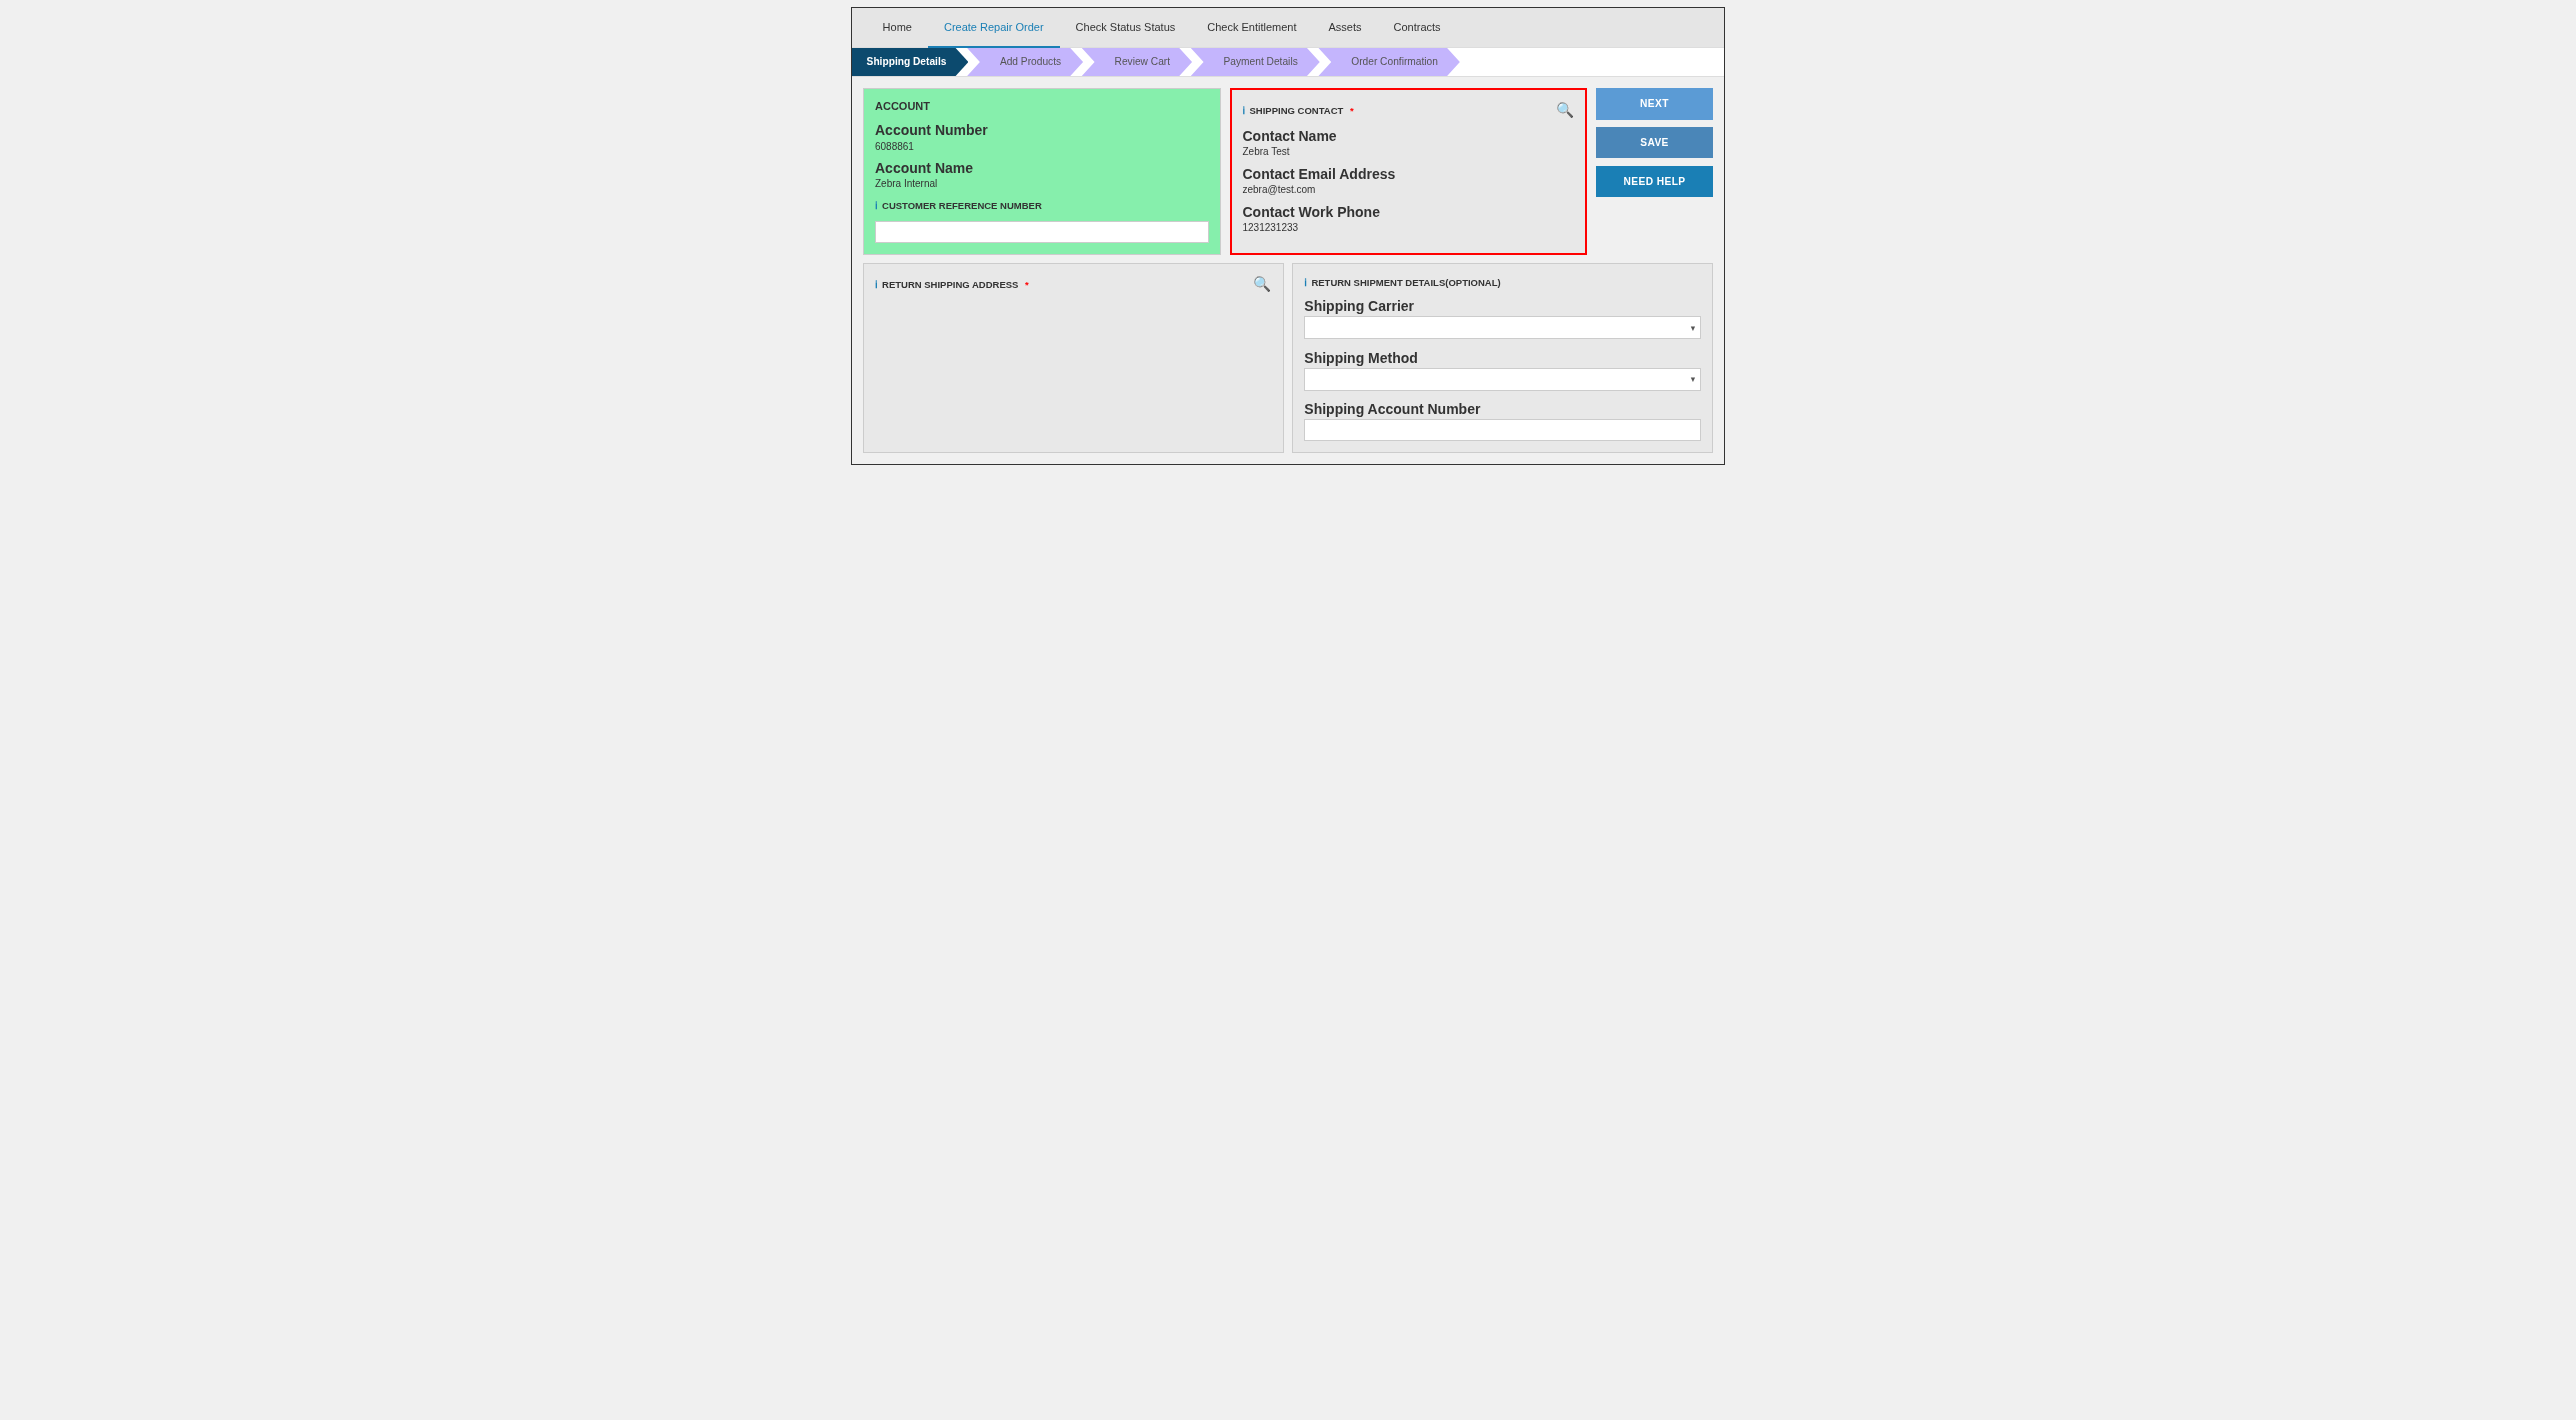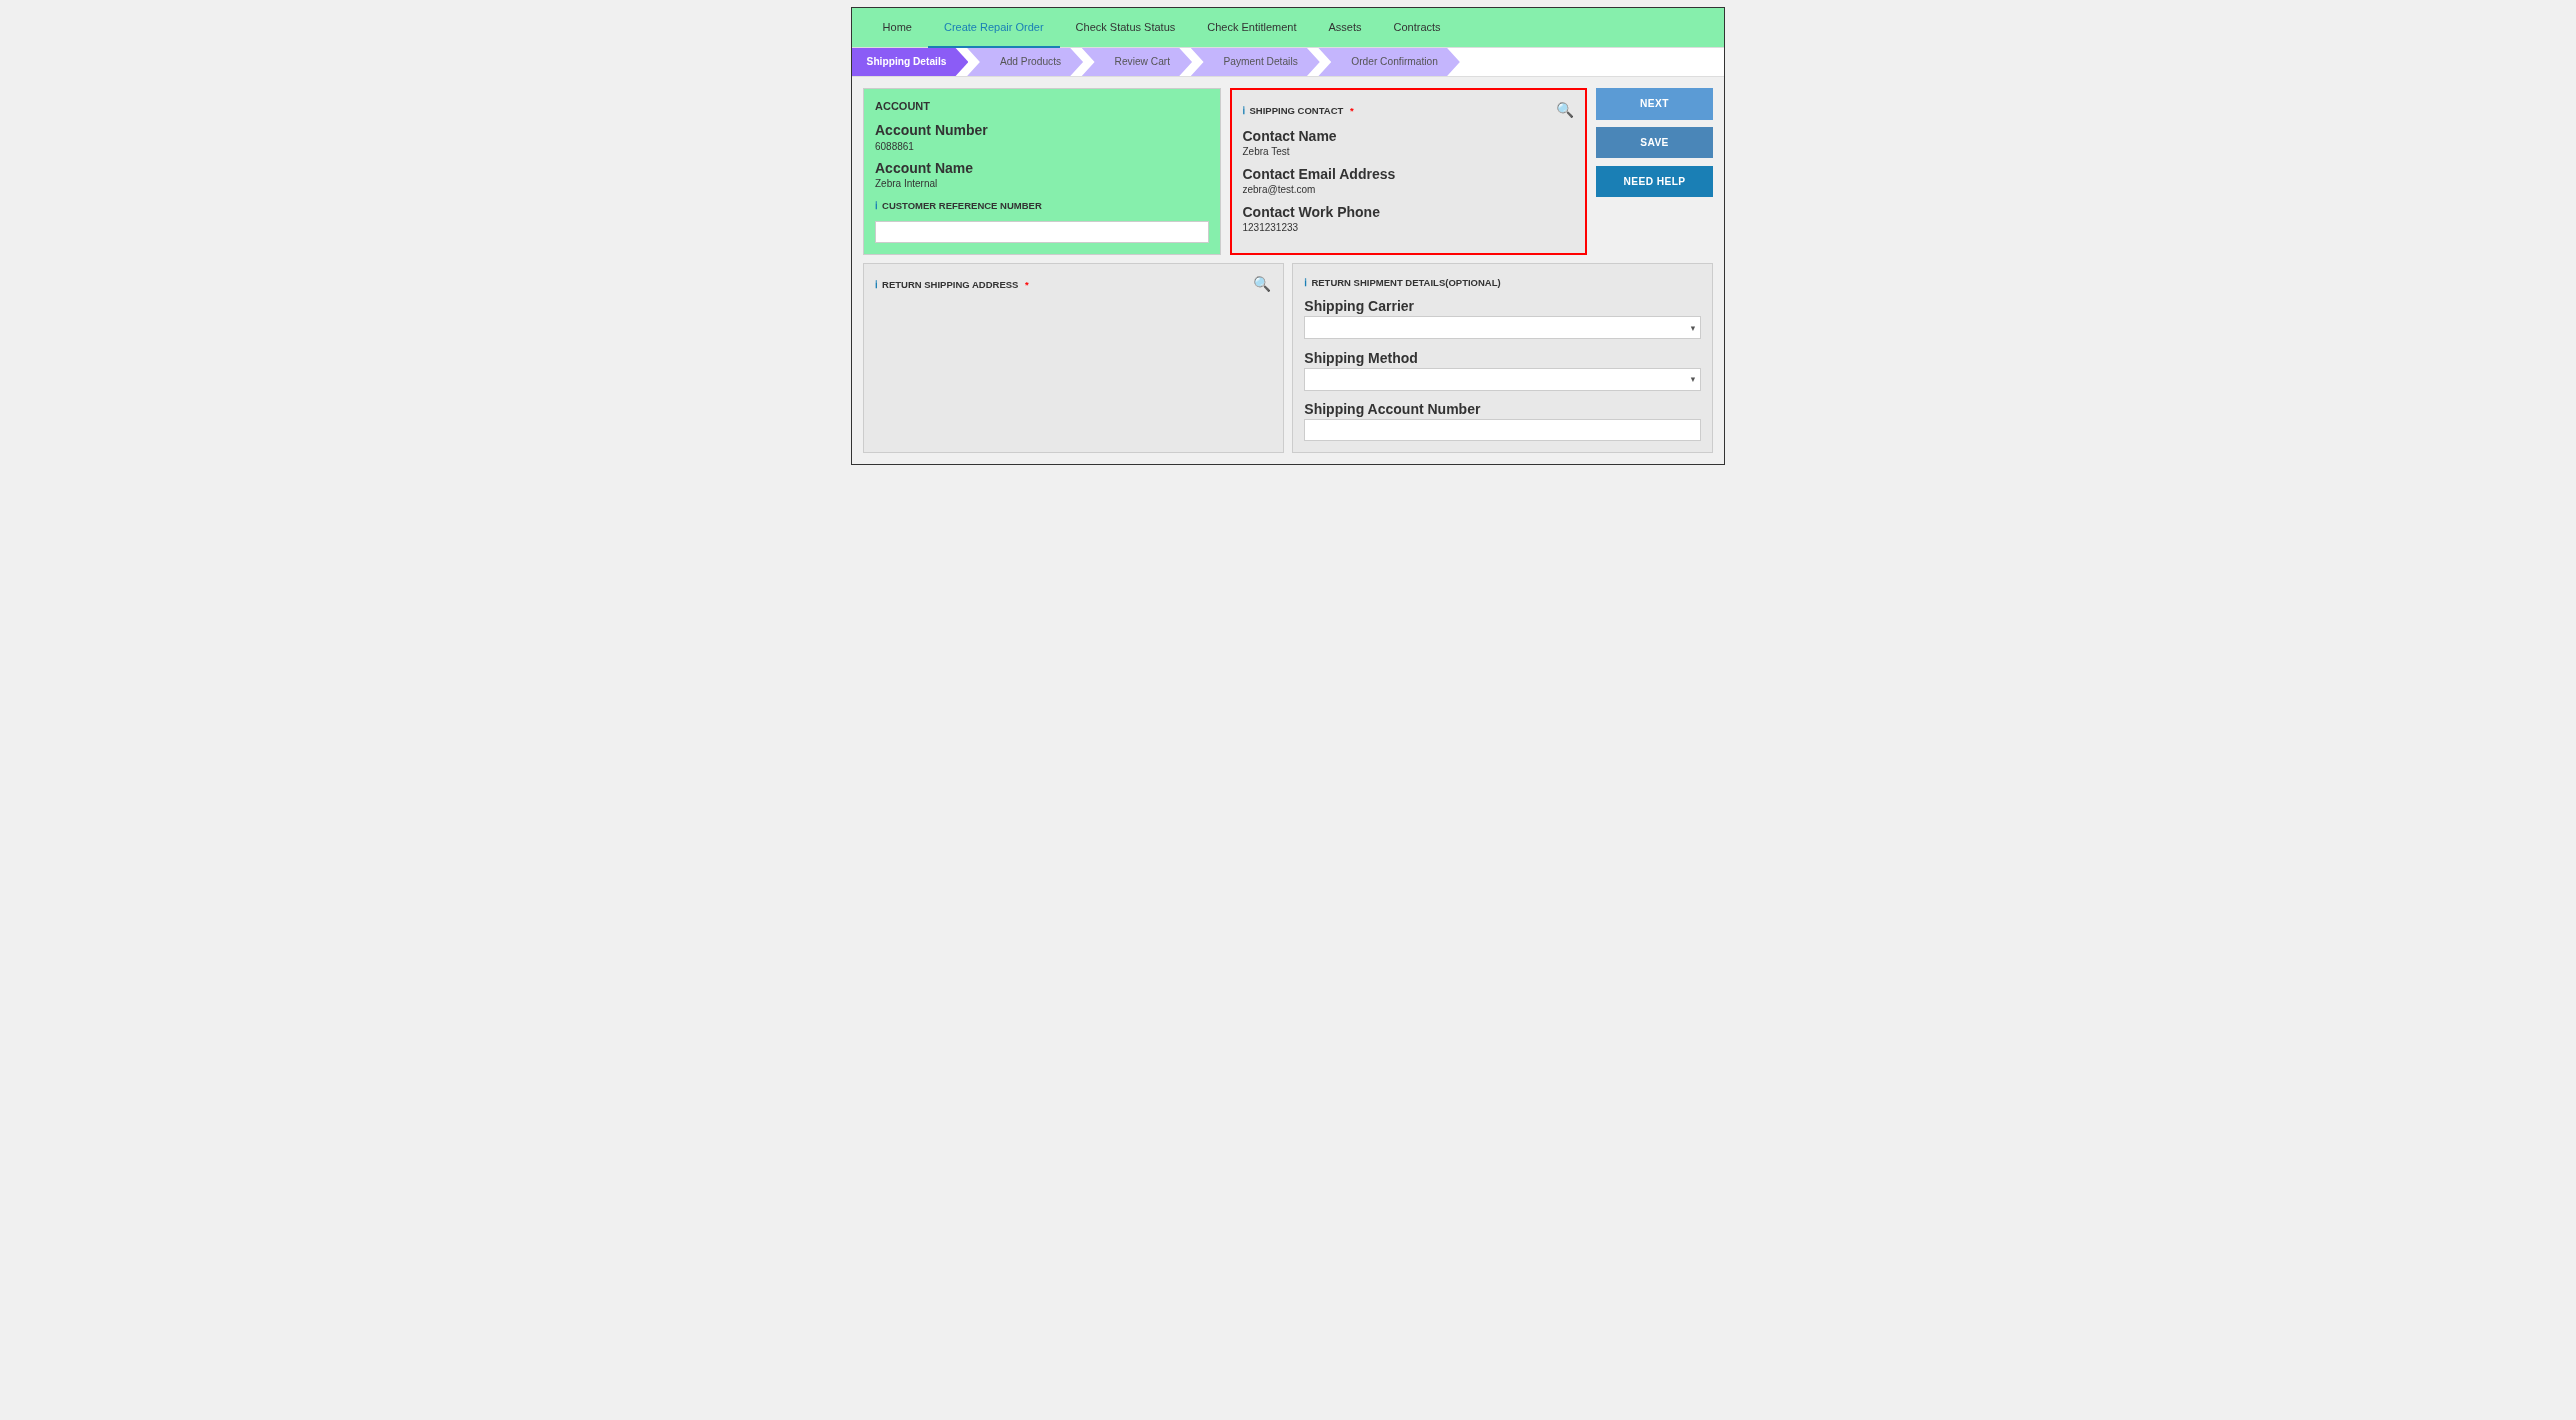--- a/index.html
+++ b/index.html
@@ -17,21 +17,21 @@
       max-width: 874px;
       margin: 7.3px auto;
     }
 
     
     .top-nav {
       display: flex;
       align-items: center;
       border-bottom: 1.5px solid #ddd;
       padding: 0 14.6px;
-      background: #86efac;
+      background: #e5e5e5;
     }
     .top-nav-item {
       padding: 13px 16px;
       cursor: pointer;
       font-size: 11px;
       color: #333;
       white-space: nowrap;
       border-bottom: 2.2px solid transparent;
       margin-bottom: -1.5px;
     }
@@ -63,21 +63,21 @@
       margin-right: -1.5px;
       cursor: pointer;
       min-width: 102px;
       justify-content: center;
     }
     .wizard-step:first-child {
       clip-path: polygon(0 0, calc(100% - 13px) 0, 100% 50%, calc(100% - 13px) 100%, 0 100%);
       padding-left: 14.6px;
     }
     .wizard-step.active {
-      background: #8b5cf6;
+      background: #0c4a6e;
       color: #fff;
       font-weight: bold;
     }
 
     
     .content-area {
       padding: 11px;
       background: #f0f0f0;
     }
 

